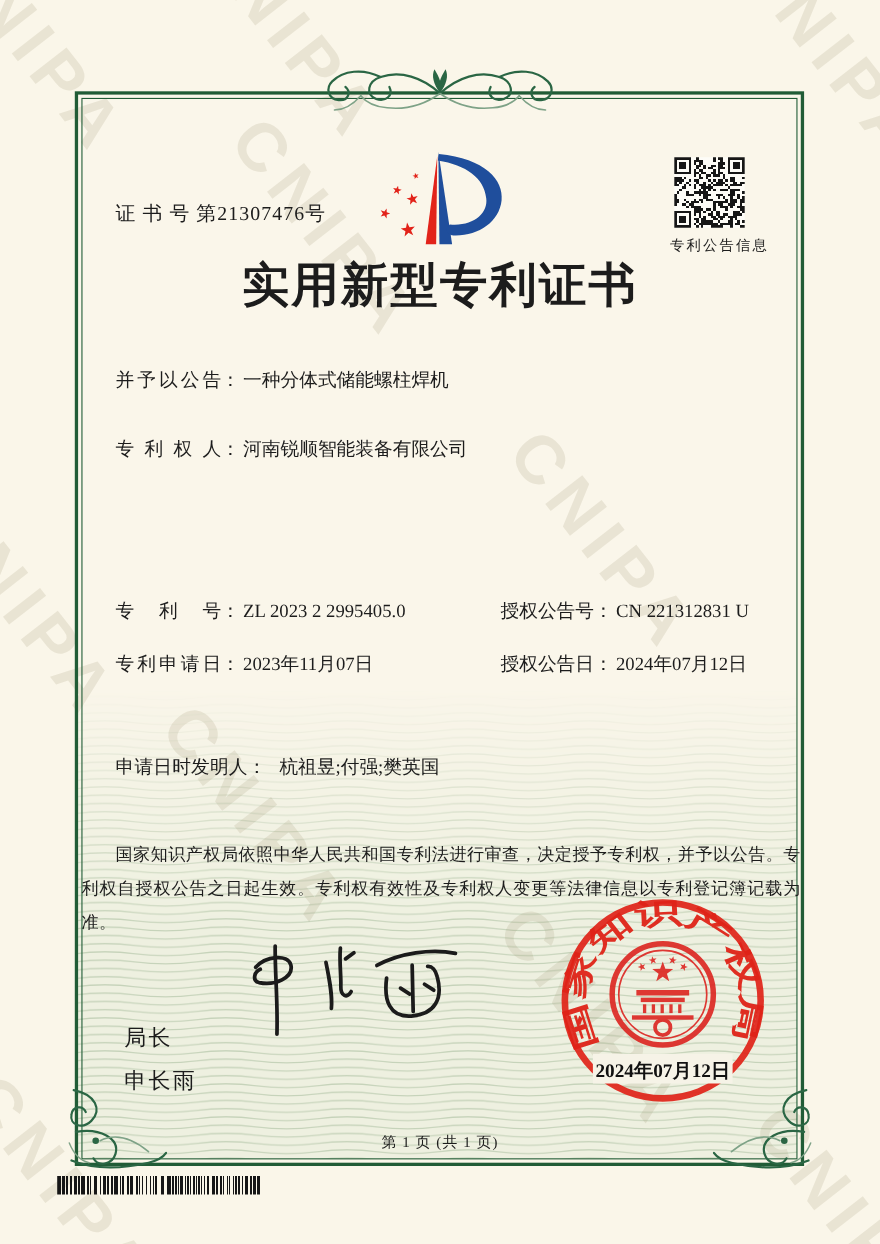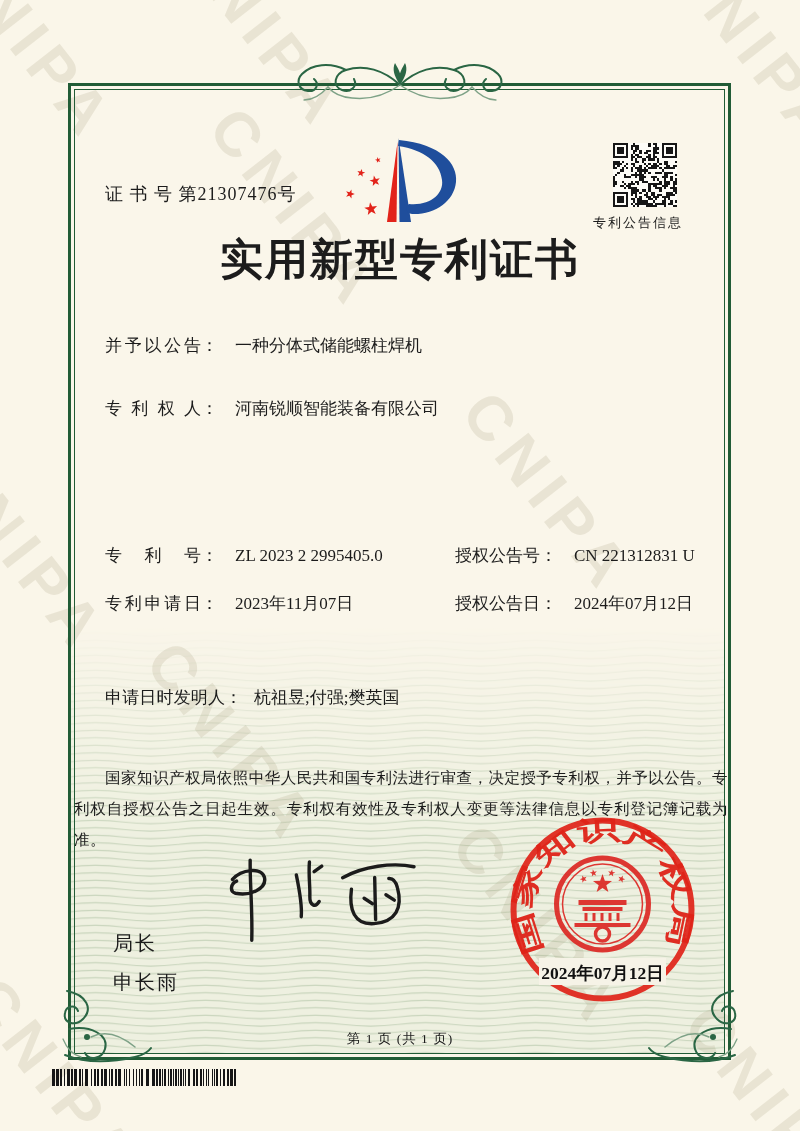--- a/index.html
+++ b/index.html
@@ -12,28 +12,28 @@
   
   .frame-bg{position:absolute;left:68px;top:83px;z-index:0;}
   .frame-border{position:absolute;left:68px;top:83px;width:657px;height:971px;
       border:3.5px solid #215c36;z-index:2;pointer-events:none;}
   .frame-border::after{content:"";position:absolute;inset:3px;border:1px solid #215c36;}
   .orn{position:absolute;z-index:3;}
   
   .cert-no{position:absolute;left:105px;top:142px;font-size:18px;letter-spacing:1px;z-index:3;margin-top:40px;}
   .logo{position:absolute;left:336px;top:130px;z-index:3;}
   .qr{position:absolute;left:613px;top:143px;z-index:3;}
-  .qr-caption{position:absolute;left:593px;top:214px;width:106px;text-align:left;
+  .qr-caption{position:absolute;left:593px;top:214px;width:106px;text-align:right;
       font-size:13px;letter-spacing:2px;z-index:3;}
   .title{position:absolute;left:0;top:231px;width:800px;text-align:center;font-size:43px;
       font-weight:bold;letter-spacing:2px;z-index:3;}
   .row{position:absolute;left:105px;width:624px;font-size:17px;line-height:26px;z-index:3;}
   .lbl{display:inline-block;text-align:justify;text-align-last:justify;vertical-align:top;}
   .w96{width:96px}.w120{width:120px}
-  .val{margin-left:17px;}
+  .val{margin-left:3px;}
   .vgap{margin-left:12px;}
   .addr{display:inline-block;width:497px;vertical-align:top;}
   .rcol{position:absolute;left:350px;top:0;}
   .statement{position:absolute;left:74px;top:762px;width:654px;font-size:15.5px;line-height:31px;
       text-indent:2em;text-align:justify;letter-spacing:0.4px;z-index:3;}
   .signer{position:absolute;left:113px;z-index:4;font-family:"Liberation Sans","DejaVu Sans",sans-serif;
       font-size:20px;letter-spacing:2px;margin-top:48px;}
   .sig{position:absolute;left:220px;top:843px;z-index:4;}
   .seal{position:absolute;left:505px;top:812px;z-index:4;}
   .footer{position:absolute;left:0;top:1030px;width:800px;text-align:center;font-size:13.5px;

